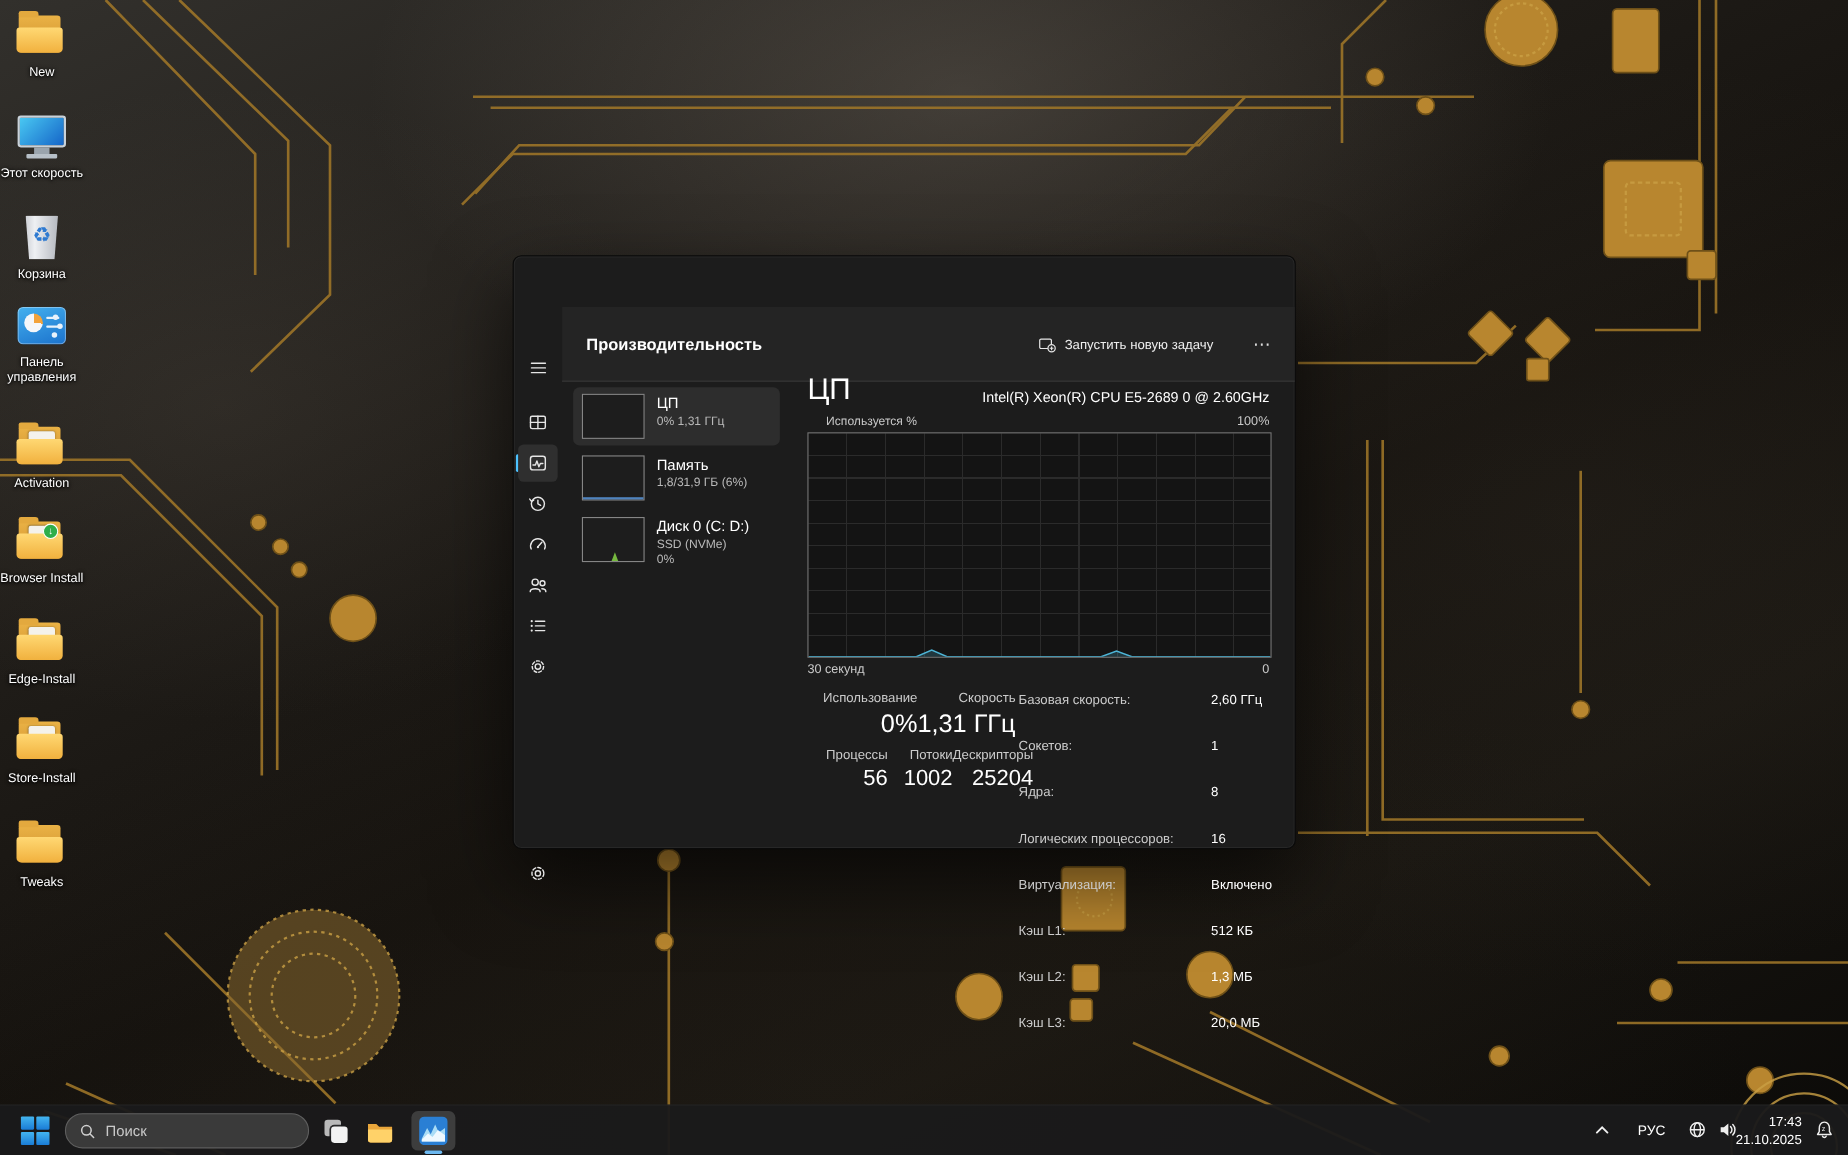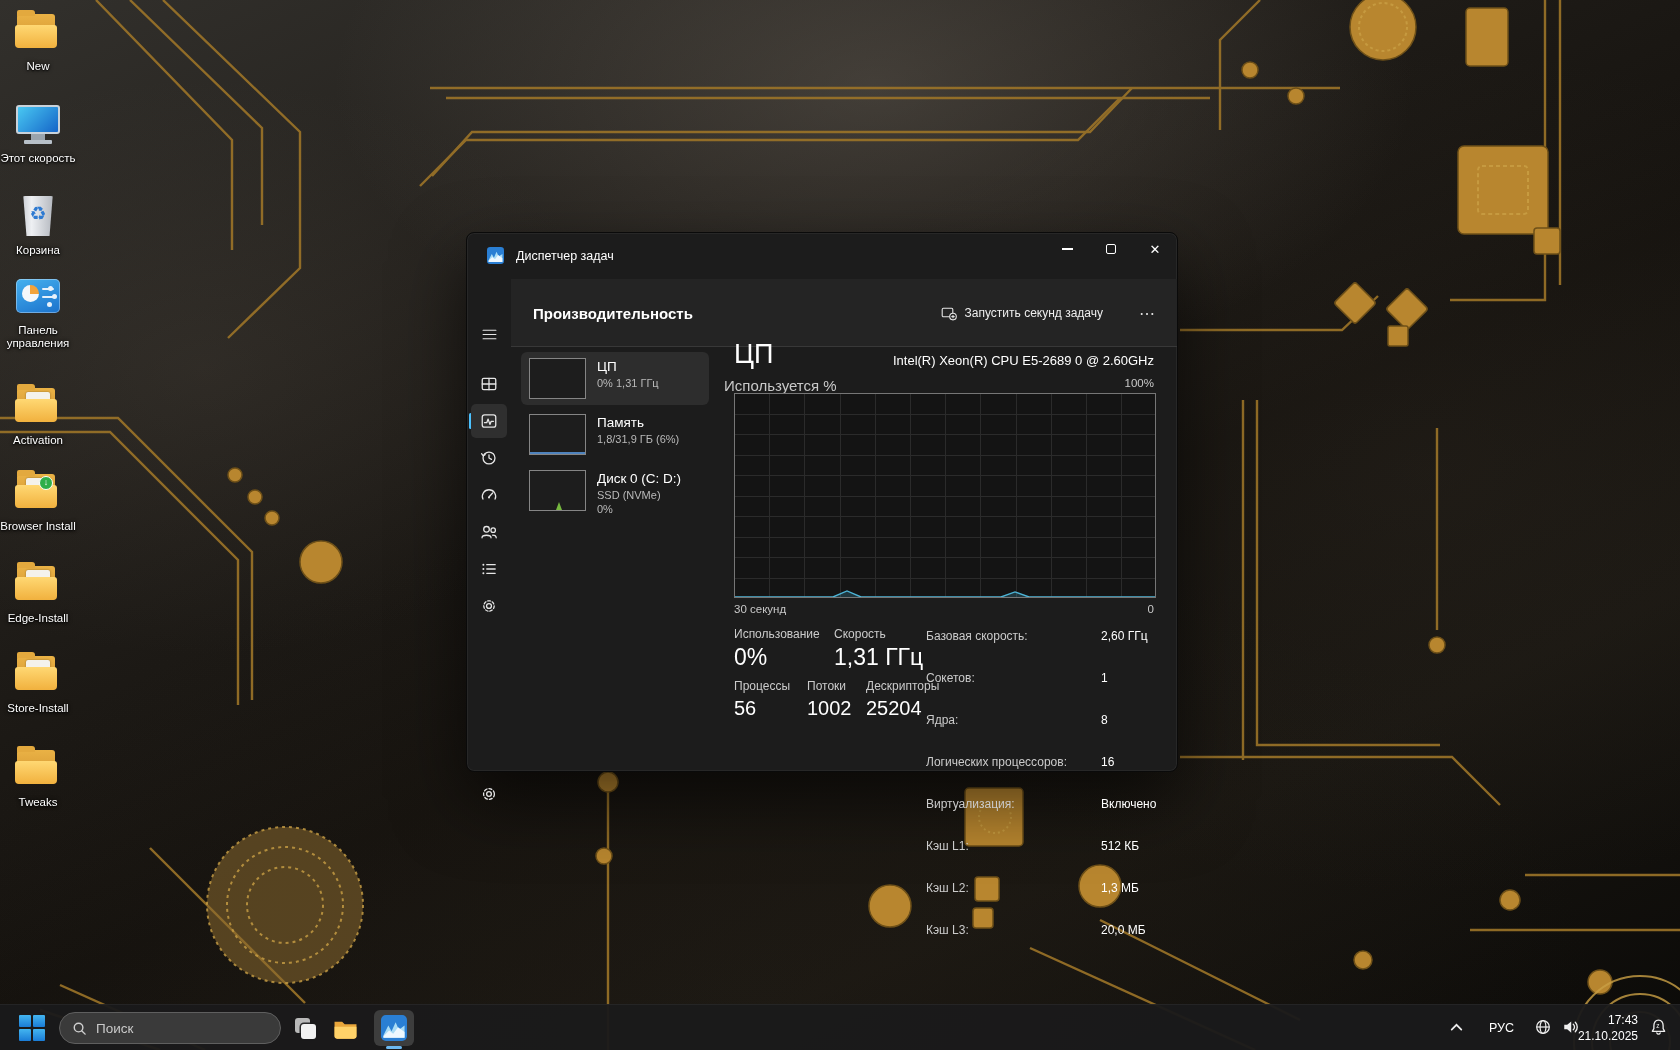--- a/index.html
+++ b/index.html
@@ -82,33 +82,33 @@
   .thumb { width:57px; height:41px; background:#1d1d1d; border:1px solid #858585; position:relative; flex:0 0 auto; }
   .thumb .memline { position:absolute; left:0; right:0; bottom:0; height:2.5px; background:#4f83bd; }
   .thumb .diskspike { position:absolute; bottom:0; left:26px; width:0; height:0;
     border-left:3px solid transparent; border-right:3px solid transparent; border-bottom:8px solid #76b83f; }
   .pcard .t1 { font-size:13.5px; color:#fff; margin-top:1px; }
   .pcard .t2 { font-size:11px; color:#b9b9b9; margin-top:3px; line-height:13px; }
 
   .mainpane { position:absolute; left:246px; top:114px; right:0; bottom:0; }
   .cpu-head { position:absolute; left:21px; top:-8px; font-size:27px; font-weight:400; color:#fff; }
   .cpu-model { position:absolute; right:23px; top:6px; font-size:13px; color:#fff; }
-  .axis-top-l { position:absolute; left:11px; top:30px; font-size:15px; color:#c9c9c9; }
+  .axis-top-l { position:absolute; left:38px; top:30px; font-size:11px; color:#c9c9c9; }
   .axis-top-r { position:absolute; right:23px; top:30px; font-size:11.5px; color:#c9c9c9; }
   .bigchart { position:absolute; left:21px; top:46px; width:422px; height:205px;
     background:#141414; border:1px solid #767676;
     background-image:
       repeating-linear-gradient(to right, transparent 0 34.2px, #2b2b2b 34.2px 35.2px),
       repeating-linear-gradient(to bottom, transparent 0 19.5px, #2b2b2b 19.5px 20.5px); }
   .bigchart svg { position:absolute; inset:0; width:100%; height:100%; }
   .axis-bot-l { position:absolute; left:21px; top:256px; font-size:11.5px; color:#c9c9c9; }
   .axis-bot-r { position:absolute; right:23px; top:256px; font-size:11.5px; color:#c9c9c9; }
 
   .stats { position:absolute; left:21px; top:280px; }
-  .srow { display:flex; }
+  .srow { display:flex;text-align:right; }
   .scol .slab { font-size:12px; color:#cbcbcb; }
   .scol .sval-xl { font-size:23px; color:#fff; font-weight:300; margin-top:3px; }
   .scol .sval-l  { font-size:20px; color:#fff; font-weight:300; margin-top:4px; }
   .details { position:absolute; left:213px; top:282px; display:grid;
     grid-template-columns:147px auto; column-gap:0; row-gap:3.5px; font-size:12px;gap:28px; }
   .details .dl { color:#cbcbcb; } .details .dv { color:#fff; }
 
   
   .taskbar { position:absolute; left:0; right:0; bottom:0; height:46px; background:rgba(26,26,27,.96);
     border-top:1px solid rgba(255,255,255,.05); }
@@ -290,51 +290,32 @@
     <div class="glyphbox">
       <div class="folder">
           <i class="f-back"></i>
           <i class="f-front"></i>
         </div>
     </div>
     <div class="dlabel">Tweaks</div>
   </div>
 
   <div class="tmwin">
-    <div class="titlebar">
-      <svg class="appico" viewBox="0 0 16 16">
-        <rect width="16" height="16" rx="3" fill="#2a7fd4"></rect>
-        <path d="M1.5,12.5 L4.5,6.5 L6.5,10 L9,4.5 L11,9 L14.5,6.5 L14.5,14 L1.5,14 Z" fill="#a9dcf6"></path>
-        <path d="M1.5,13 L5,9.5 L7.5,11.5 L10.5,7.5 L14.5,10.5 L14.5,14 L1.5,14 Z" fill="#eef8ff"></path>
-      </svg>
-      <div class="tb-title">Диспетчер задач</div>
-      <div class="capbtns">
-        <div class="capbtn">
-            <i class="cap-min"></i>
-          </div>
-        <div class="capbtn">
-            <i class="cap-max"></i>
-          </div>
-        <div class="capbtn">
-            <span class="cap-close">✕</span>
-          </div>
-      </div>
-    </div>
 
     <div class="headband">
       <div class="page-title">Производительность</div>
       <div class="head-actions">
         <div class="runtask">
           <svg width="16" height="16" viewBox="0 0 16 16" stroke="#e6e6e6" fill="none" stroke-width="1.1">
             <rect x="1.2" y="3.2" width="10.6" height="8.6" rx="1.2"></rect>
             <circle cx="12" cy="11.6" r="3.3" fill="#242424"></circle>
             <line x1="12" y1="9.9" x2="12" y2="13.3"></line>
               <line x1="10.3" y1="11.6" x2="13.7" y2="11.6"></line>
           </svg>
-          <span>Запустить секунд задачу</span>
+          <span>Запустить новую задачу</span>
         </div>
         <div class="morebtn">⋯</div>
       </div>
     </div>
 
     <div class="rail">
       <div class="rail-item" style="top:38px">
         <svg width="17" height="17" viewBox="0 0 16 16">
           <line x1="2" y1="4" x2="14" y2="4"></line>
             <line x1="2" y1="8" x2="14" y2="8"></line>

